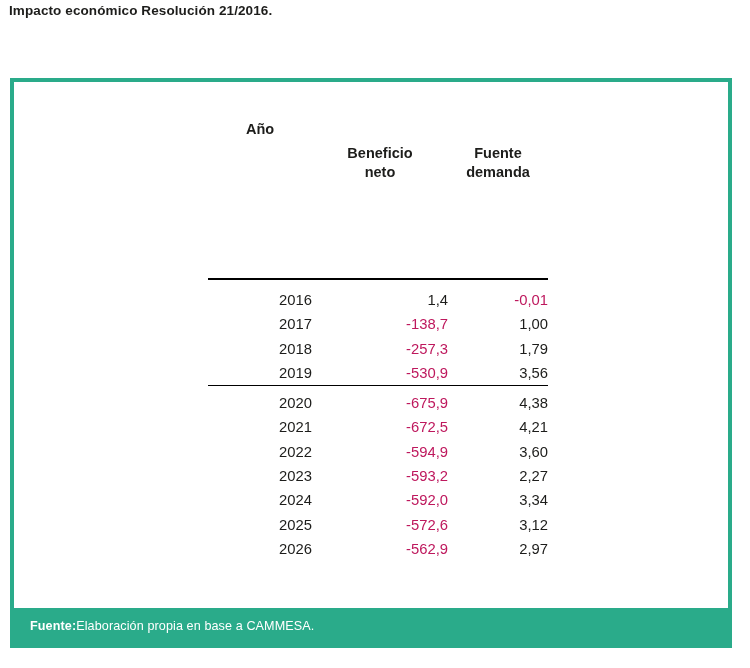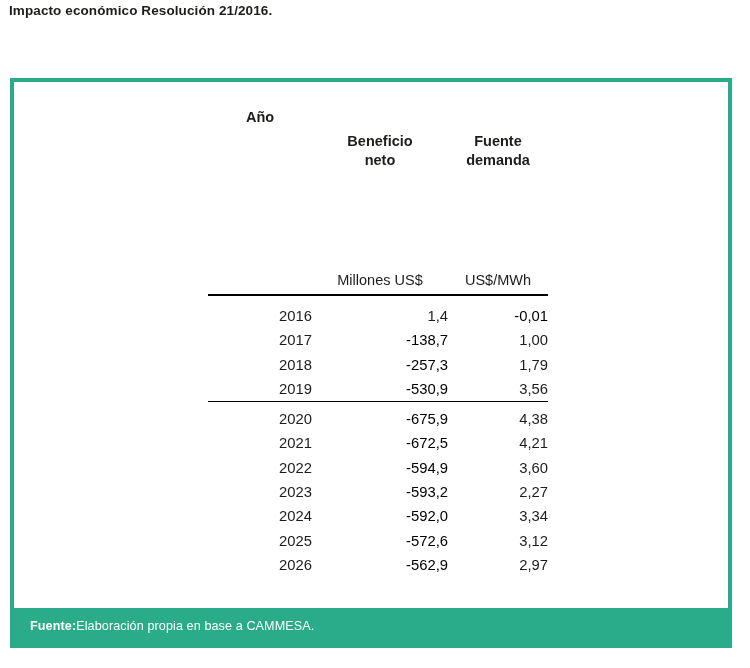--- a/index.html
+++ b/index.html
@@ -58,21 +58,21 @@
     position: relative;
     width: 100%;
     height: 530px;
     box-sizing: border-box;
   }
 
   
   .tbl {
     position: absolute;
     left: 194px;
-    top: 0px;
+    top: 12px;
     width: 340px;
     border-collapse: collapse;
     table-layout: fixed;
   }
   .tbl col.c-year  { width: 104px; }
   .tbl col.c-ben   { width: 136px; }
   .tbl col.c-imp   { width: 100px; }
 
   .tbl th, .tbl td {
     padding: 0;
@@ -127,21 +127,21 @@
   }
   .cell-year {
     text-align: right;
     color: #1d1d1b;
   }
   .cell-num {
     text-align: right;
     padding-right: 13px;
     color: #1d1d1b;
   }
-  .cell-num.neg { color: #000000; }
+  .cell-num.neg { color: #be185d; }
 
   
   .footer {
     position: absolute;
     left: 0px;
     bottom: 0px;
     width: 100%;
     height: 36px;
     background: #2aab8a;
     box-sizing: border-box;
@@ -191,25 +191,20 @@
               <span>demanda</span>
             </th>
           </tr>
 
           <tr class="spacer-row">
             <td></td>
             <td></td>
             <td></td>
           </tr>
 
-          <tr>
-            <td class="unit-cell"></td>
-            <td class="unit-cell">Millones US$</td>
-            <td class="unit-cell">US$/MWh</td>
-          </tr>
 
           <tr class="rule-row">
             <td class="ruled"></td>
             <td class="ruled"></td>
             <td class="ruled"></td>
           </tr>
         </thead>
 
         <tbody id="table-body">
             <tr class="data-row">

